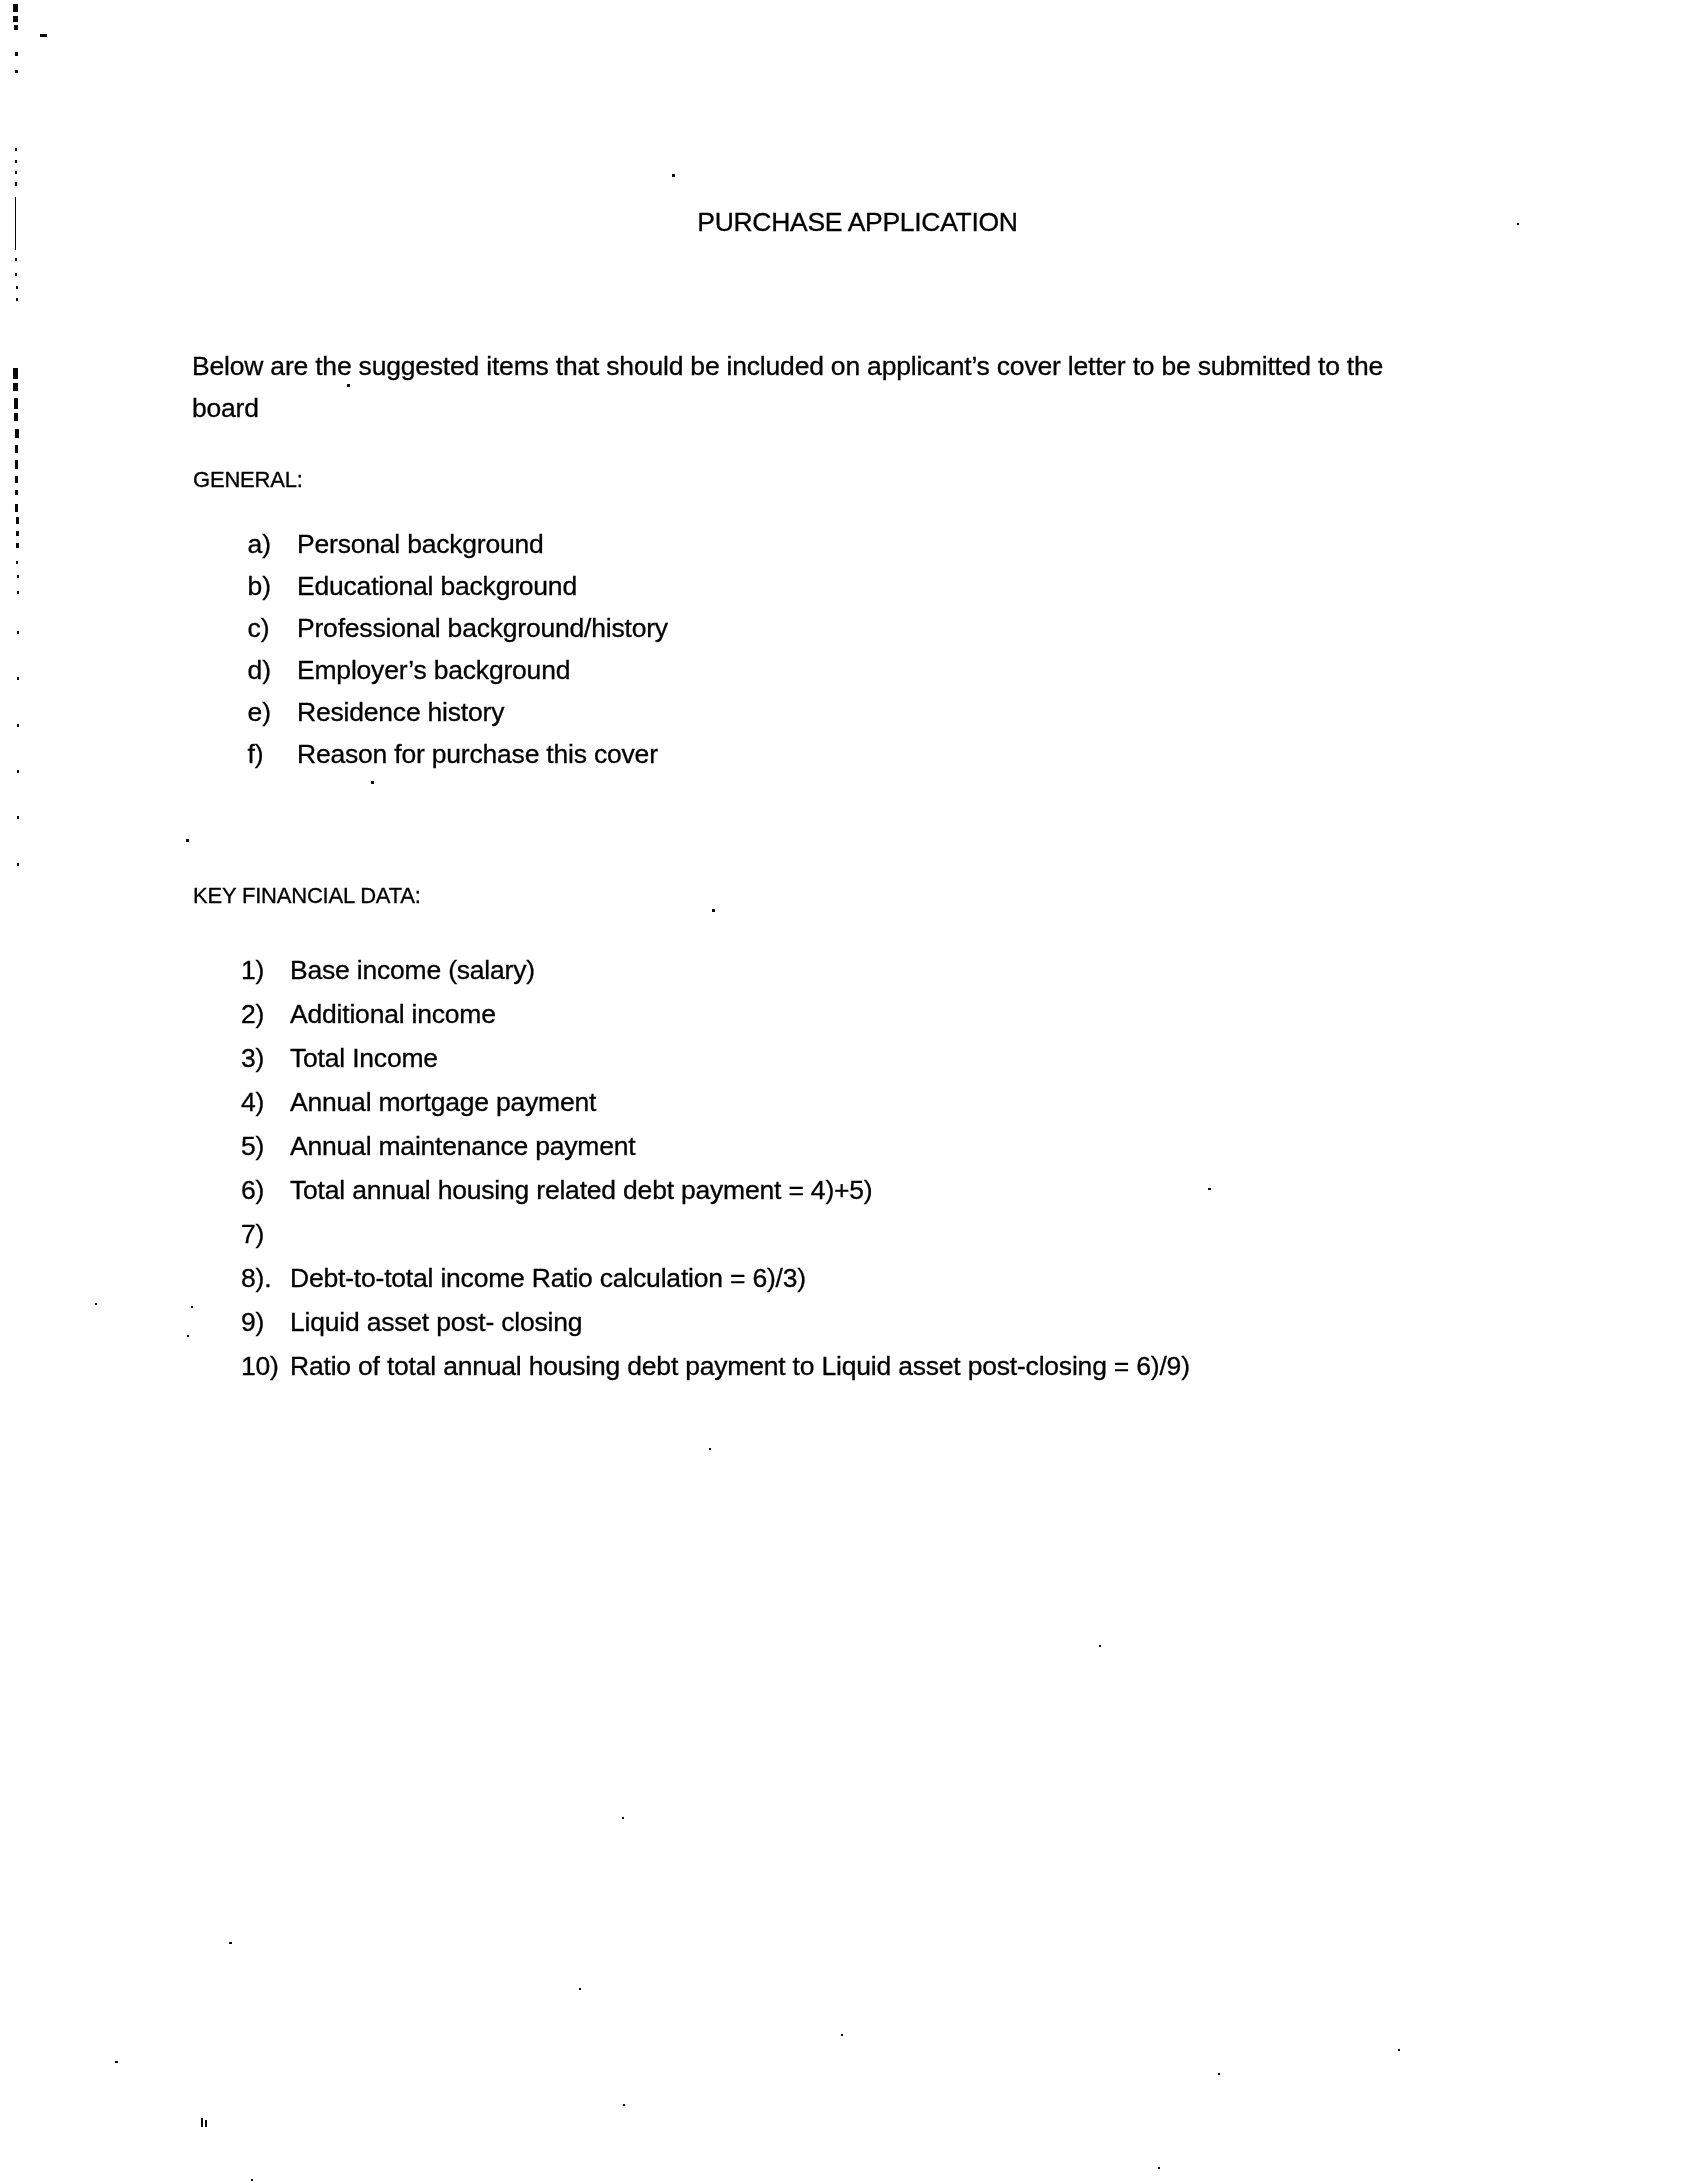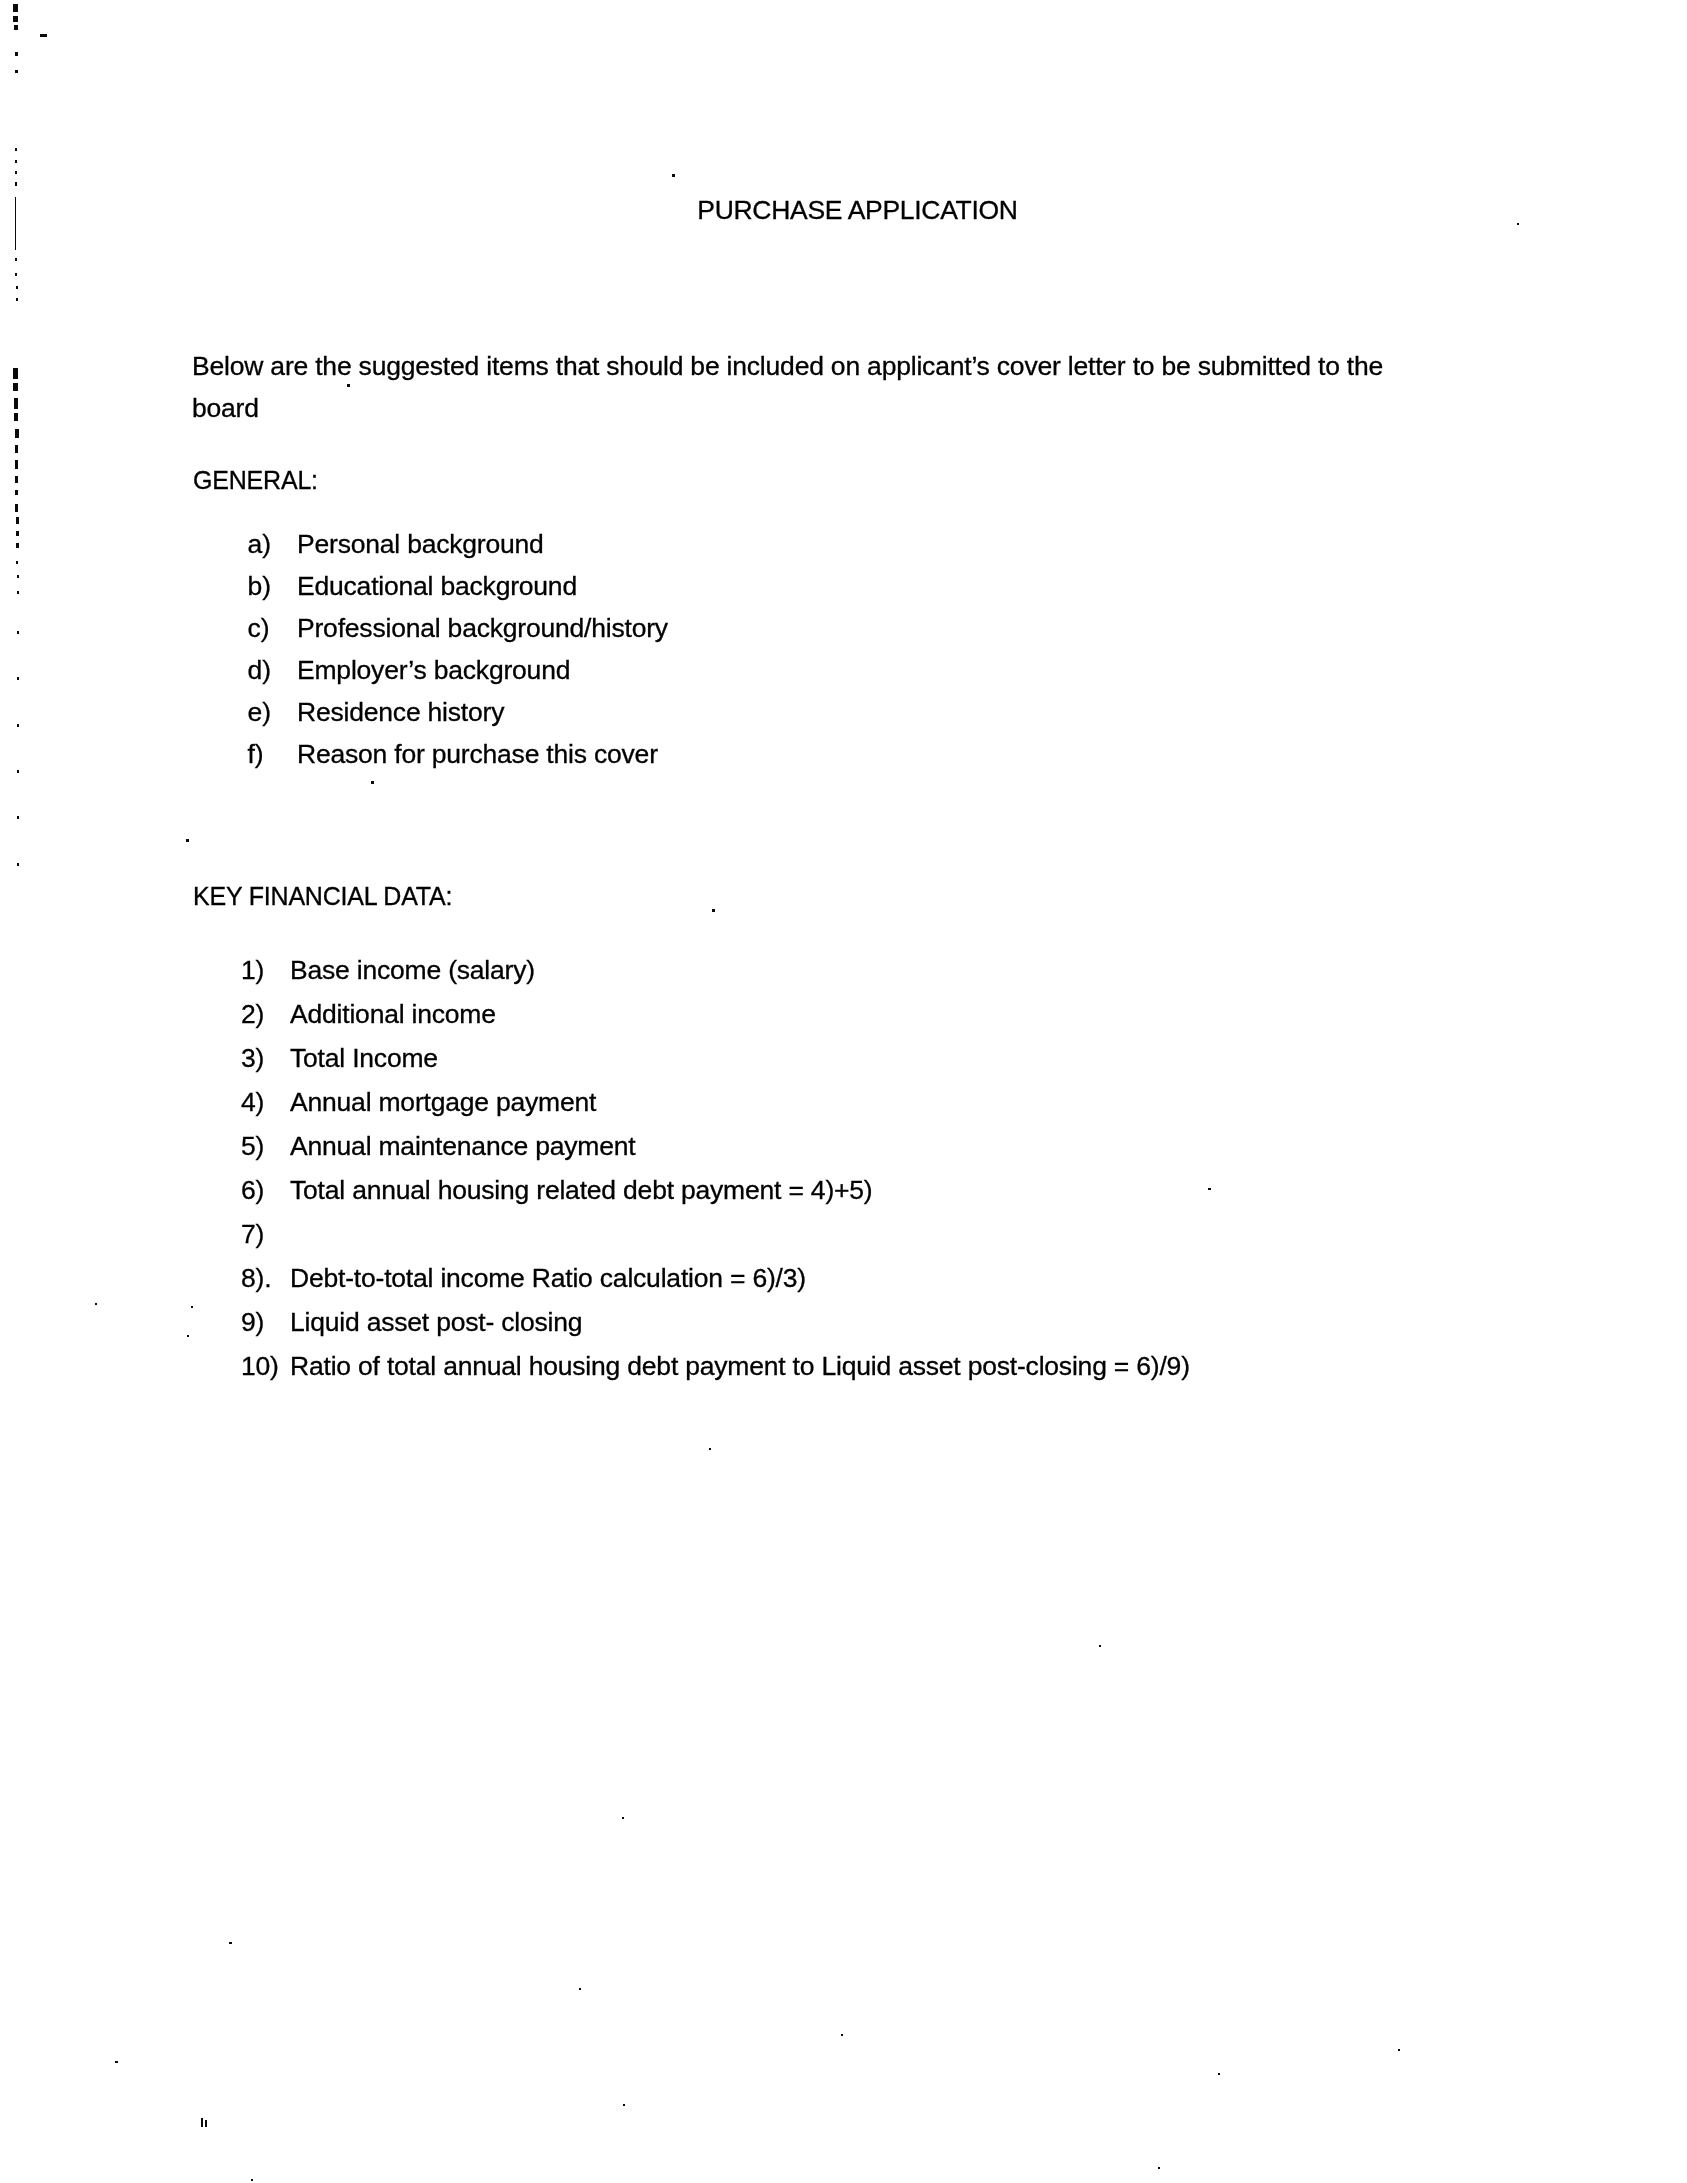--- a/index.html
+++ b/index.html
@@ -12,31 +12,31 @@
     overflow:hidden;
     -webkit-text-stroke:0.3px currentColor;
   }
   .centerline{
     position:absolute;left:0;right:0;
     text-align:center;
     font-size:26.5px;line-height:37px;
     letter-spacing:-0.3px;
     white-space:nowrap;
   }
-  .title1{top:192px;padding-left:27px;}
+  .title1{top:204px;padding-left:27px;}
   .title2{top:275px;}
   .para{
     position:absolute;left:192px;top:345px;
     font-size:26.5px;line-height:42px;
     letter-spacing:-0.2px;
     white-space:nowrap;
   }
   .heading{
     position:absolute;left:193px;
-    font-size:25px;line-height:42px;
+    font-size:22px;line-height:42px;
     letter-spacing:-0.2px;white-space:nowrap;
   }
   .heading-general{top:459px;}
   .heading-keyfin{top:875px;text-align:center;}
   .list{position:absolute;left:241px;}
   .list-general{top:523px;}
   .list-keyfin{top:948px;}
   .li{
     display:flex;
     font-size:26.5px;

